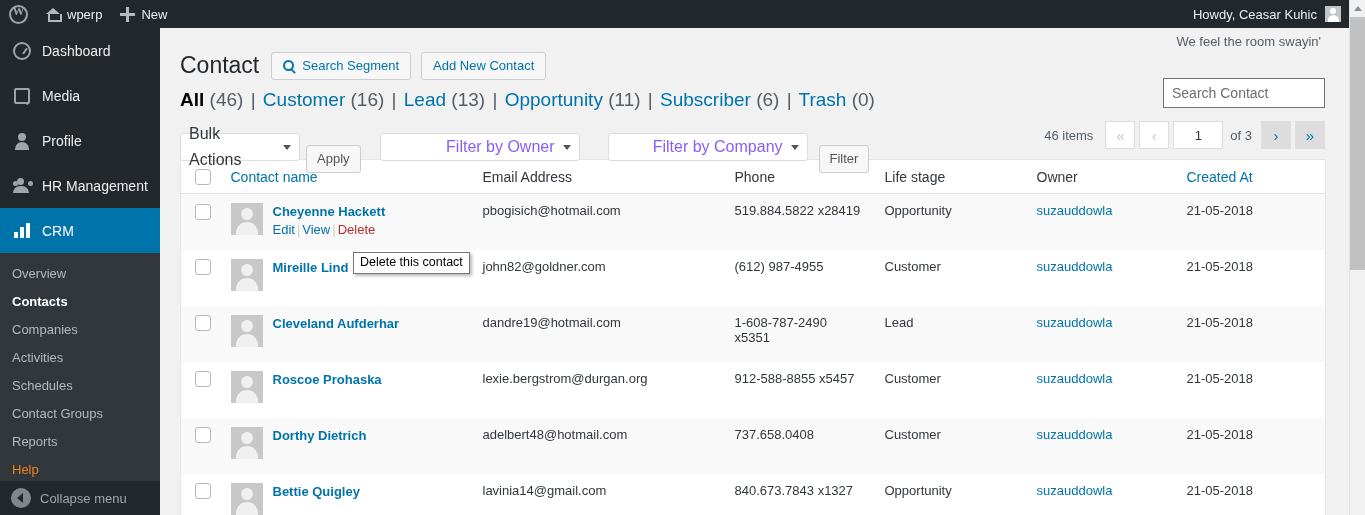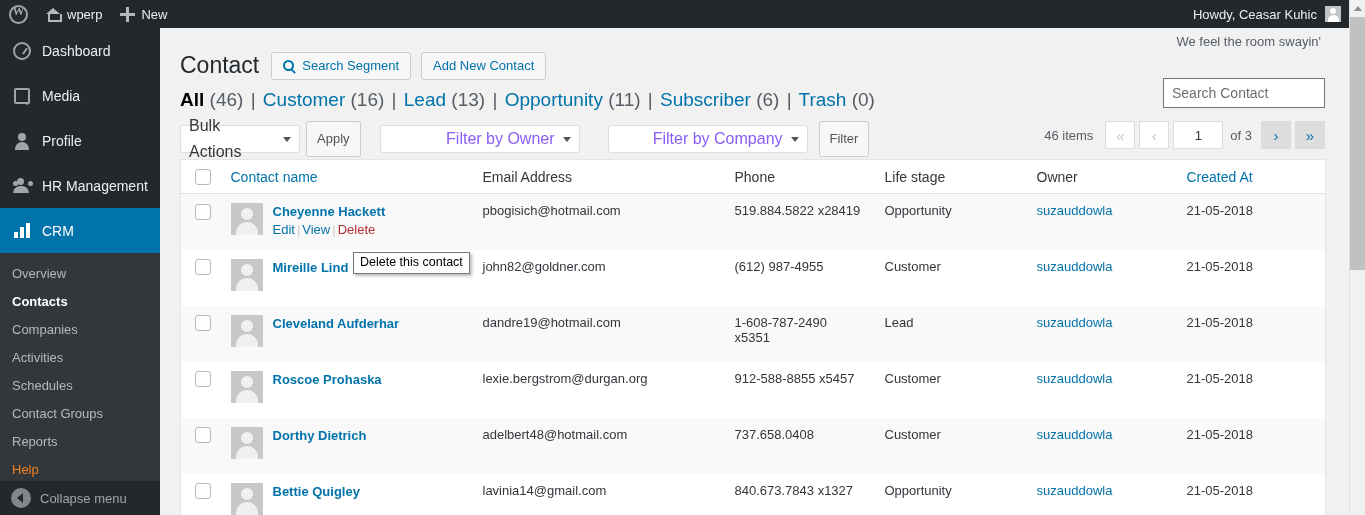--- a/index.html
+++ b/index.html
@@ -276,29 +276,30 @@
     border-radius: 3px;
     line-height: 26px;
   }
   .wp-select .arrow {
     position: absolute; right: 8px; top: 50%; margin-top: -2px;
     border-left: 4px solid transparent; border-right: 4px solid transparent;
     border-top: 5px solid #555;
   }
   .wp-select.placeholder { color: #8b5cf6; border-color: #ddd; justify-content: flex-end; }
   .btn {
-    height: 36px;
+    height: 28px;
     border: 1px solid #ccc;
     background: #f7f7f7;
     border-radius: 3px;
     color: #555;
     font-size: 13px;
     padding: 0 10px;
     line-height: 26px;
     font-family: "Liberation Sans", sans-serif;
+    margin-top: 24px;
   }
   #tn-right {
     position: absolute; right: 0; top: 0;
     display: flex; align-items: center; gap: 4px;
     font-size: 13px; color: #555d66;
   }
   #items-count { margin-right: 8px; color: #555d66; }
   .pg-btn {
     width: 30px; height: 28px;
     border: 1px solid #ddd;

